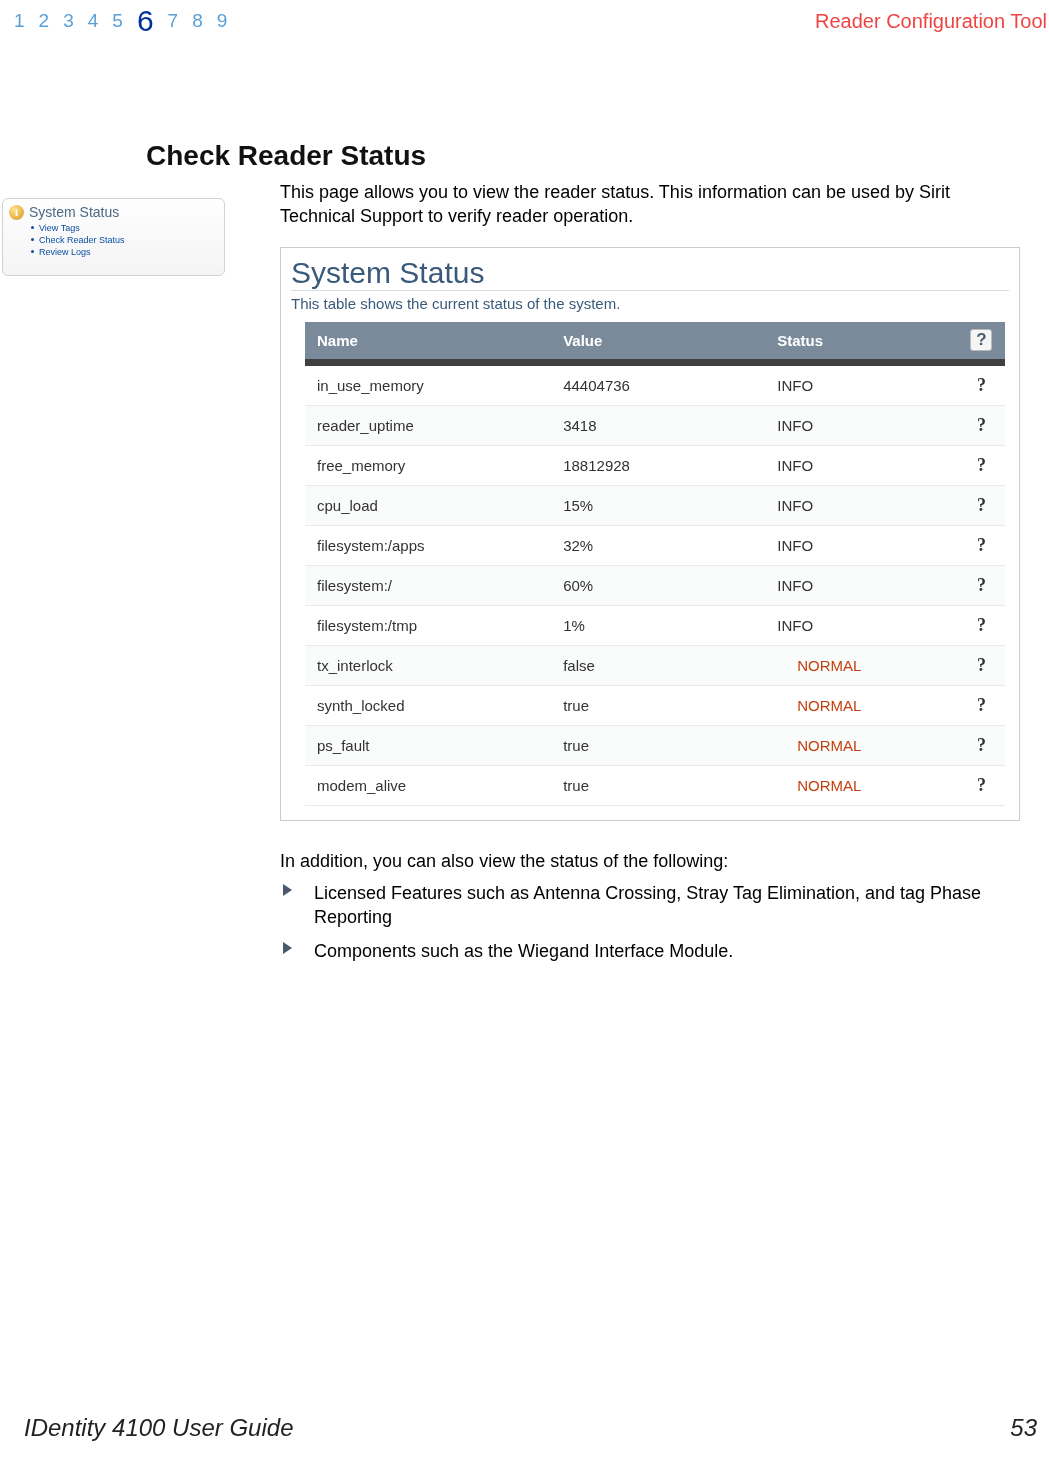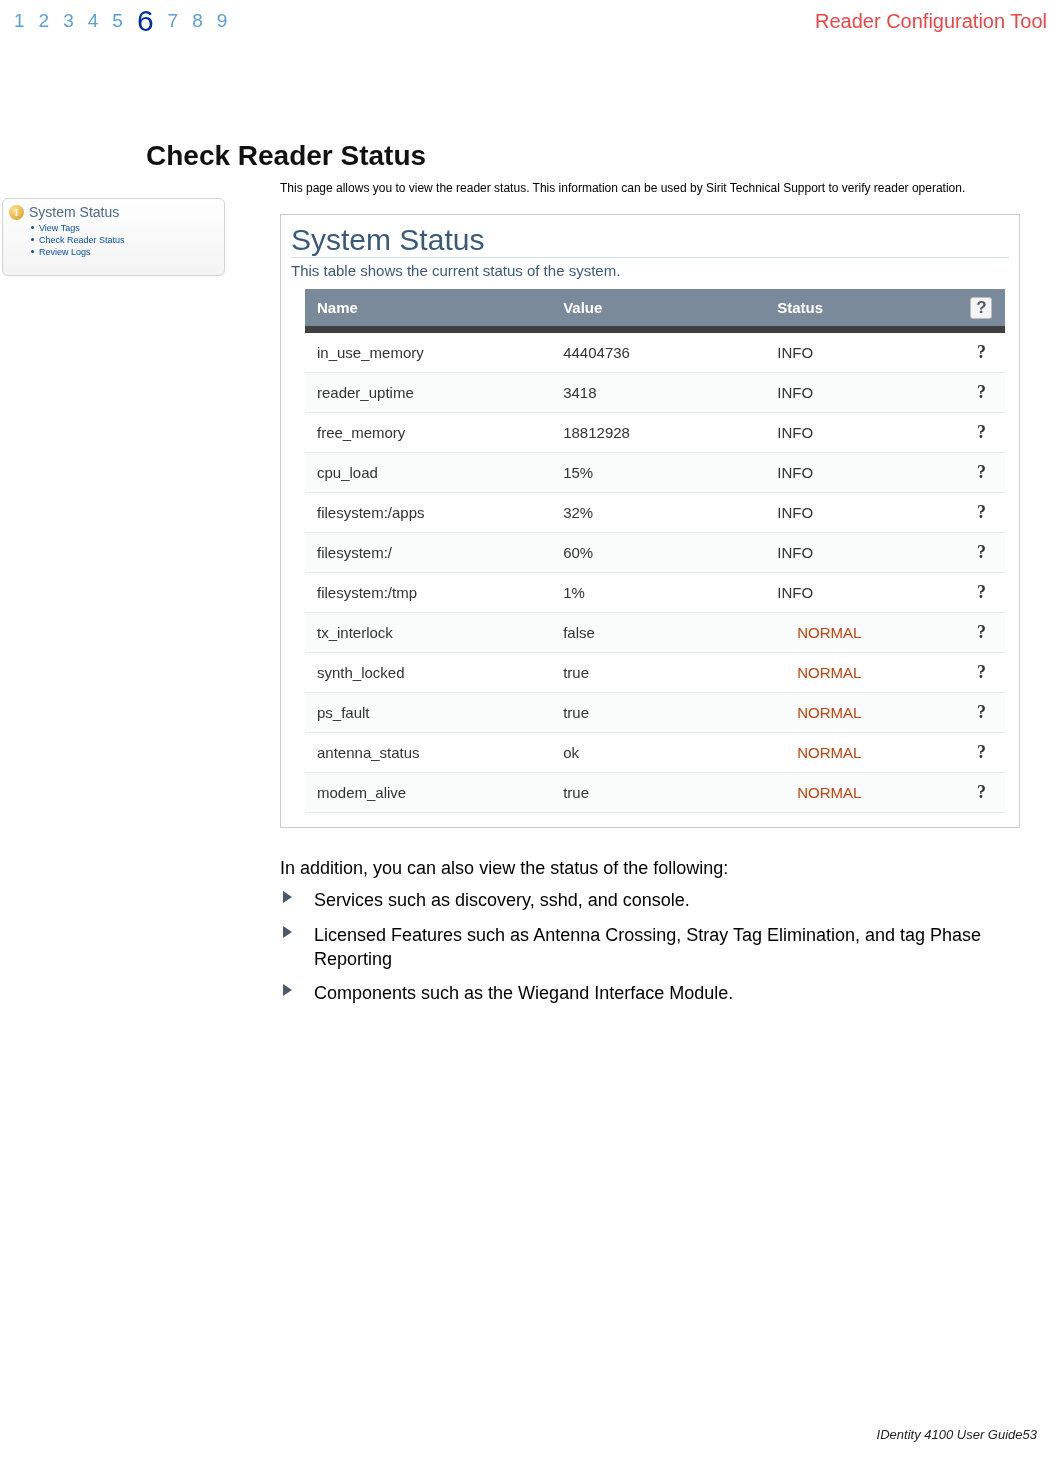--- a/index.html
+++ b/index.html
@@ -44,21 +44,21 @@
     padding-right: 2px;
     padding-top: 4px;
   }
   .section-heading {
     font-family: "Trebuchet MS", Verdana, sans-serif;
     font-size: 28px;
     color: #111;
     margin: 100px 0 8px 146px;
   }
   .intro-para {
-    font-size: 12px;
+    font-size: 18px;
     line-height: 1.35;
     margin: 0 20px 18px 280px;
   }
   .nav-box {
     position: absolute;
     left: 2px;
     top: 198px;
     width: 223px;
     height: 78px;
     background: linear-gradient(#fefefe,#f3f4f3);
@@ -167,23 +167,23 @@
     position:absolute; left:3px; top:5px;
     width:0; height:0;
     border-top:6px solid transparent;
     border-bottom:6px solid transparent;
     border-left:9px solid #4a5a6a;
   }
 
   .footer {
     position:absolute;
     bottom:26px; left:24px; right:12px;
-    display:flex; justify-content:flex-end;
-    font-family: "Trebuchet MS", Verdana, sans-serif;
-    font-size:13px;
+    display:flex; justify-content:space-between;
+    font-family: "Trebuchet MS", Verdana, sans-serif;
+    font-size:24px;
     font-style: italic;
     color:#222;
   }
 </style>
 </head>
 <body>
 
 <div class="top-bar">
   <div class="chapter-nav" id="chapter-nav">
       <span class="chapter-num">1</span>
@@ -283,38 +283,31 @@
           <td class="col-status"><span class="status-normal">NORMAL</span></td>
           <td class="row-help">?</td>
         </tr>
         <tr>
           <td class="col-name">ps_fault</td>
           <td class="col-value">true</td>
           <td class="col-status"><span class="status-normal">NORMAL</span></td>
           <td class="row-help">?</td>
         </tr>
         <tr>
-          <td class="col-name">antenna_status</td>
-          <td class="col-value">ok</td>
-          <td class="col-status"><span class="status-normal">NORMAL</span></td>
-          <td class="row-help">?</td>
-        </tr>
-        <tr>
           <td class="col-name">modem_alive</td>
           <td class="col-value">true</td>
           <td class="col-status"><span class="status-normal">NORMAL</span></td>
           <td class="row-help">?</td>
         </tr>
       </tbody>
   </table>
 </div>
 
 <p class="after-para">In addition, you can also view the status of the following:</p>
 <ul class="arrow-list" id="after-bullets">
-    <li><span class="arrow-icon"></span>Services such as discovery, sshd, and console.</li>
     <li><span class="arrow-icon"></span>Licensed Features such as Antenna Crossing, Stray Tag Elimination, and tag Phase Reporting</li>
     <li><span class="arrow-icon"></span>Components such as the Wiegand Interface Module.</li>
   </ul>
 
 <div class="footer">
   <span>IDentity 4100 User Guide</span>
   <span>53</span>
 </div>
 
 </body></html>

